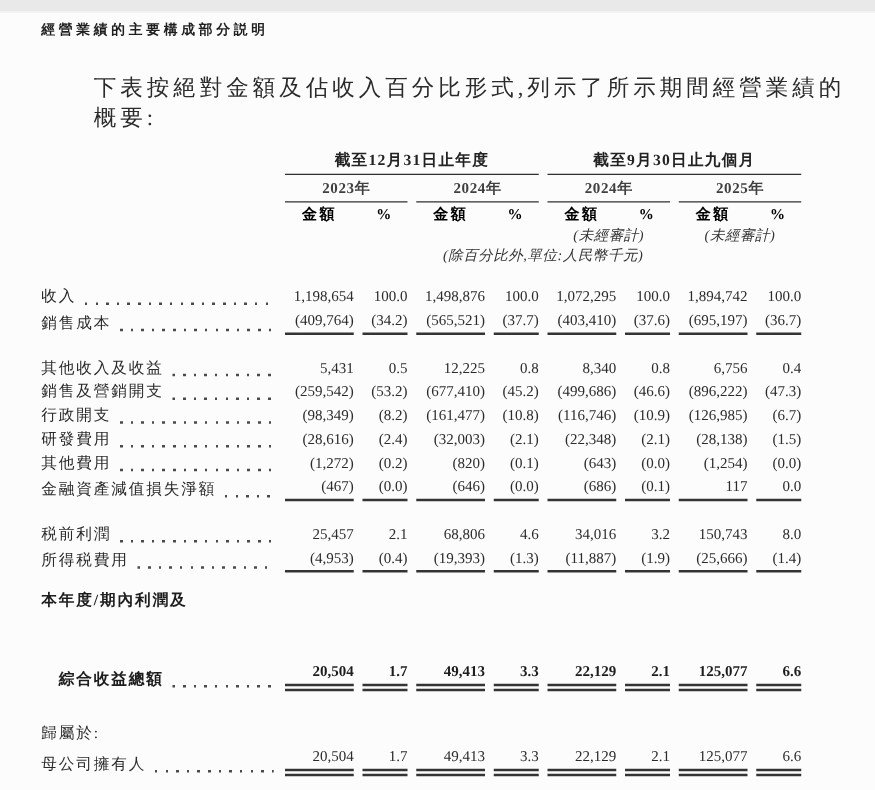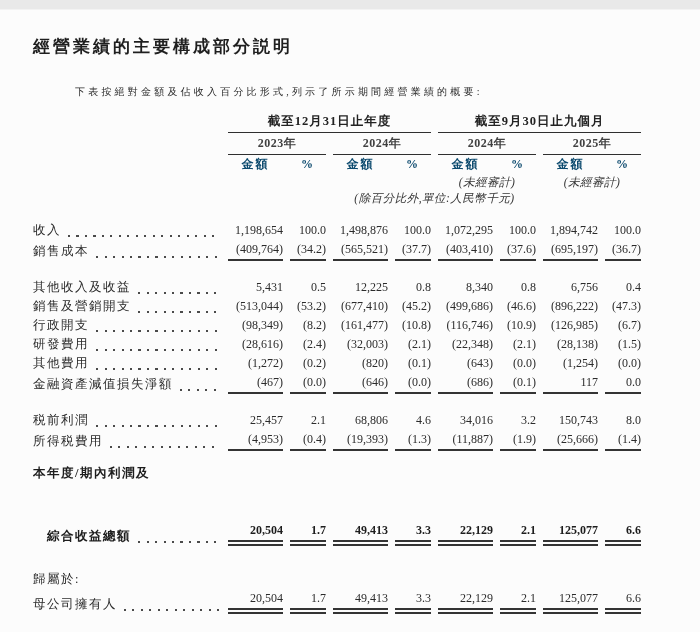--- a/index.html
+++ b/index.html
@@ -3,44 +3,44 @@
 <meta charset="utf-8">
 <style>
   html,body{margin:0;padding:0;}
   body{
     width:700px;height:632px;overflow:hidden;background:#fcfcfc;
     font-family:"Liberation Serif","DejaVu Serif",serif;color:#2b2b2b;
   }
   .topstrip{height:9px;background:#e9e9e9;border-bottom:1px solid #f3f3f3;}
   .page{padding:0 20px 0 26px;}
   .doc-title{
-    font-size:17px;font-weight:bold;color:#1f1f1f;
-    letter-spacing:3px;margin:25px 0 0 7px;
+    font-size:11px;font-weight:bold;color:#1f1f1f;
+    letter-spacing:3px;margin:6px 0 0 7px;
   }
   .intro{
-    font-size:10px;letter-spacing:3.2px;color:#2b2b2b;
+    font-size:18px;letter-spacing:3.2px;color:#2b2b2b;
     margin:27px 0 0 49px;
   }
   table.fin{
     border-collapse:separate;border-spacing:7px 0;
     table-layout:fixed;margin-top:12px;
   }
   col.c-label{width:188px;}
   col.c-amt{width:55px;}
   col.c-pct{width:36px;}
   th,td{padding:0;font-weight:normal;font-size:12px;line-height:19px;vertical-align:bottom;}
   th.grp{
     font-weight:bold;text-align:center;font-size:12.5px;letter-spacing:1px;
     border-bottom:1.5px solid #2f2f2f;line-height:21px;white-space:nowrap;color:#222;
   }
   th.yr{
     font-weight:bold;text-align:center;letter-spacing:.5px;
     border-bottom:1.5px solid #2f2f2f;line-height:21px;color:#404040;
   }
-  th.ch{font-weight:bold;text-align:center;letter-spacing:2px;line-height:19px;color:#0c4a6e;}
+  th.ch{font-weight:bold;text-align:center;letter-spacing:2px;line-height:19px;color:#000000;}
   td.note{
     font-style:italic;text-align:center;font-size:11.5px;line-height:16px;
     letter-spacing:.5px;color:#333;white-space:nowrap;
   }
   tbody td{line-height:19px;}
   tbody tr:first-child td{padding-top:15px;}
   td.lbl{font-size:12.5px;white-space:nowrap;overflow:hidden;}
   .lblwrap{display:flex;}
   .lblwrap .txt{letter-spacing:1.5px;white-space:nowrap;}
   .dots{
@@ -163,21 +163,21 @@
           <td class="v">6,756</td>
           <td class="v">0.4</td>
         </tr>
         <tr>
           <td class="lbl">
             <div class="lblwrap">
               <span class="txt">銷售及營銷開支</span>
               <span class="dots"></span>
             </div>
           </td>
-          <td class="v">(513,044)</td>
+          <td class="v">(259,542)</td>
           <td class="v">(53.2)</td>
           <td class="v">(677,410)</td>
           <td class="v">(45.2)</td>
           <td class="v">(499,686)</td>
           <td class="v">(46.6)</td>
           <td class="v">(896,222)</td>
           <td class="v">(47.3)</td>
         </tr>
         <tr>
           <td class="lbl">

